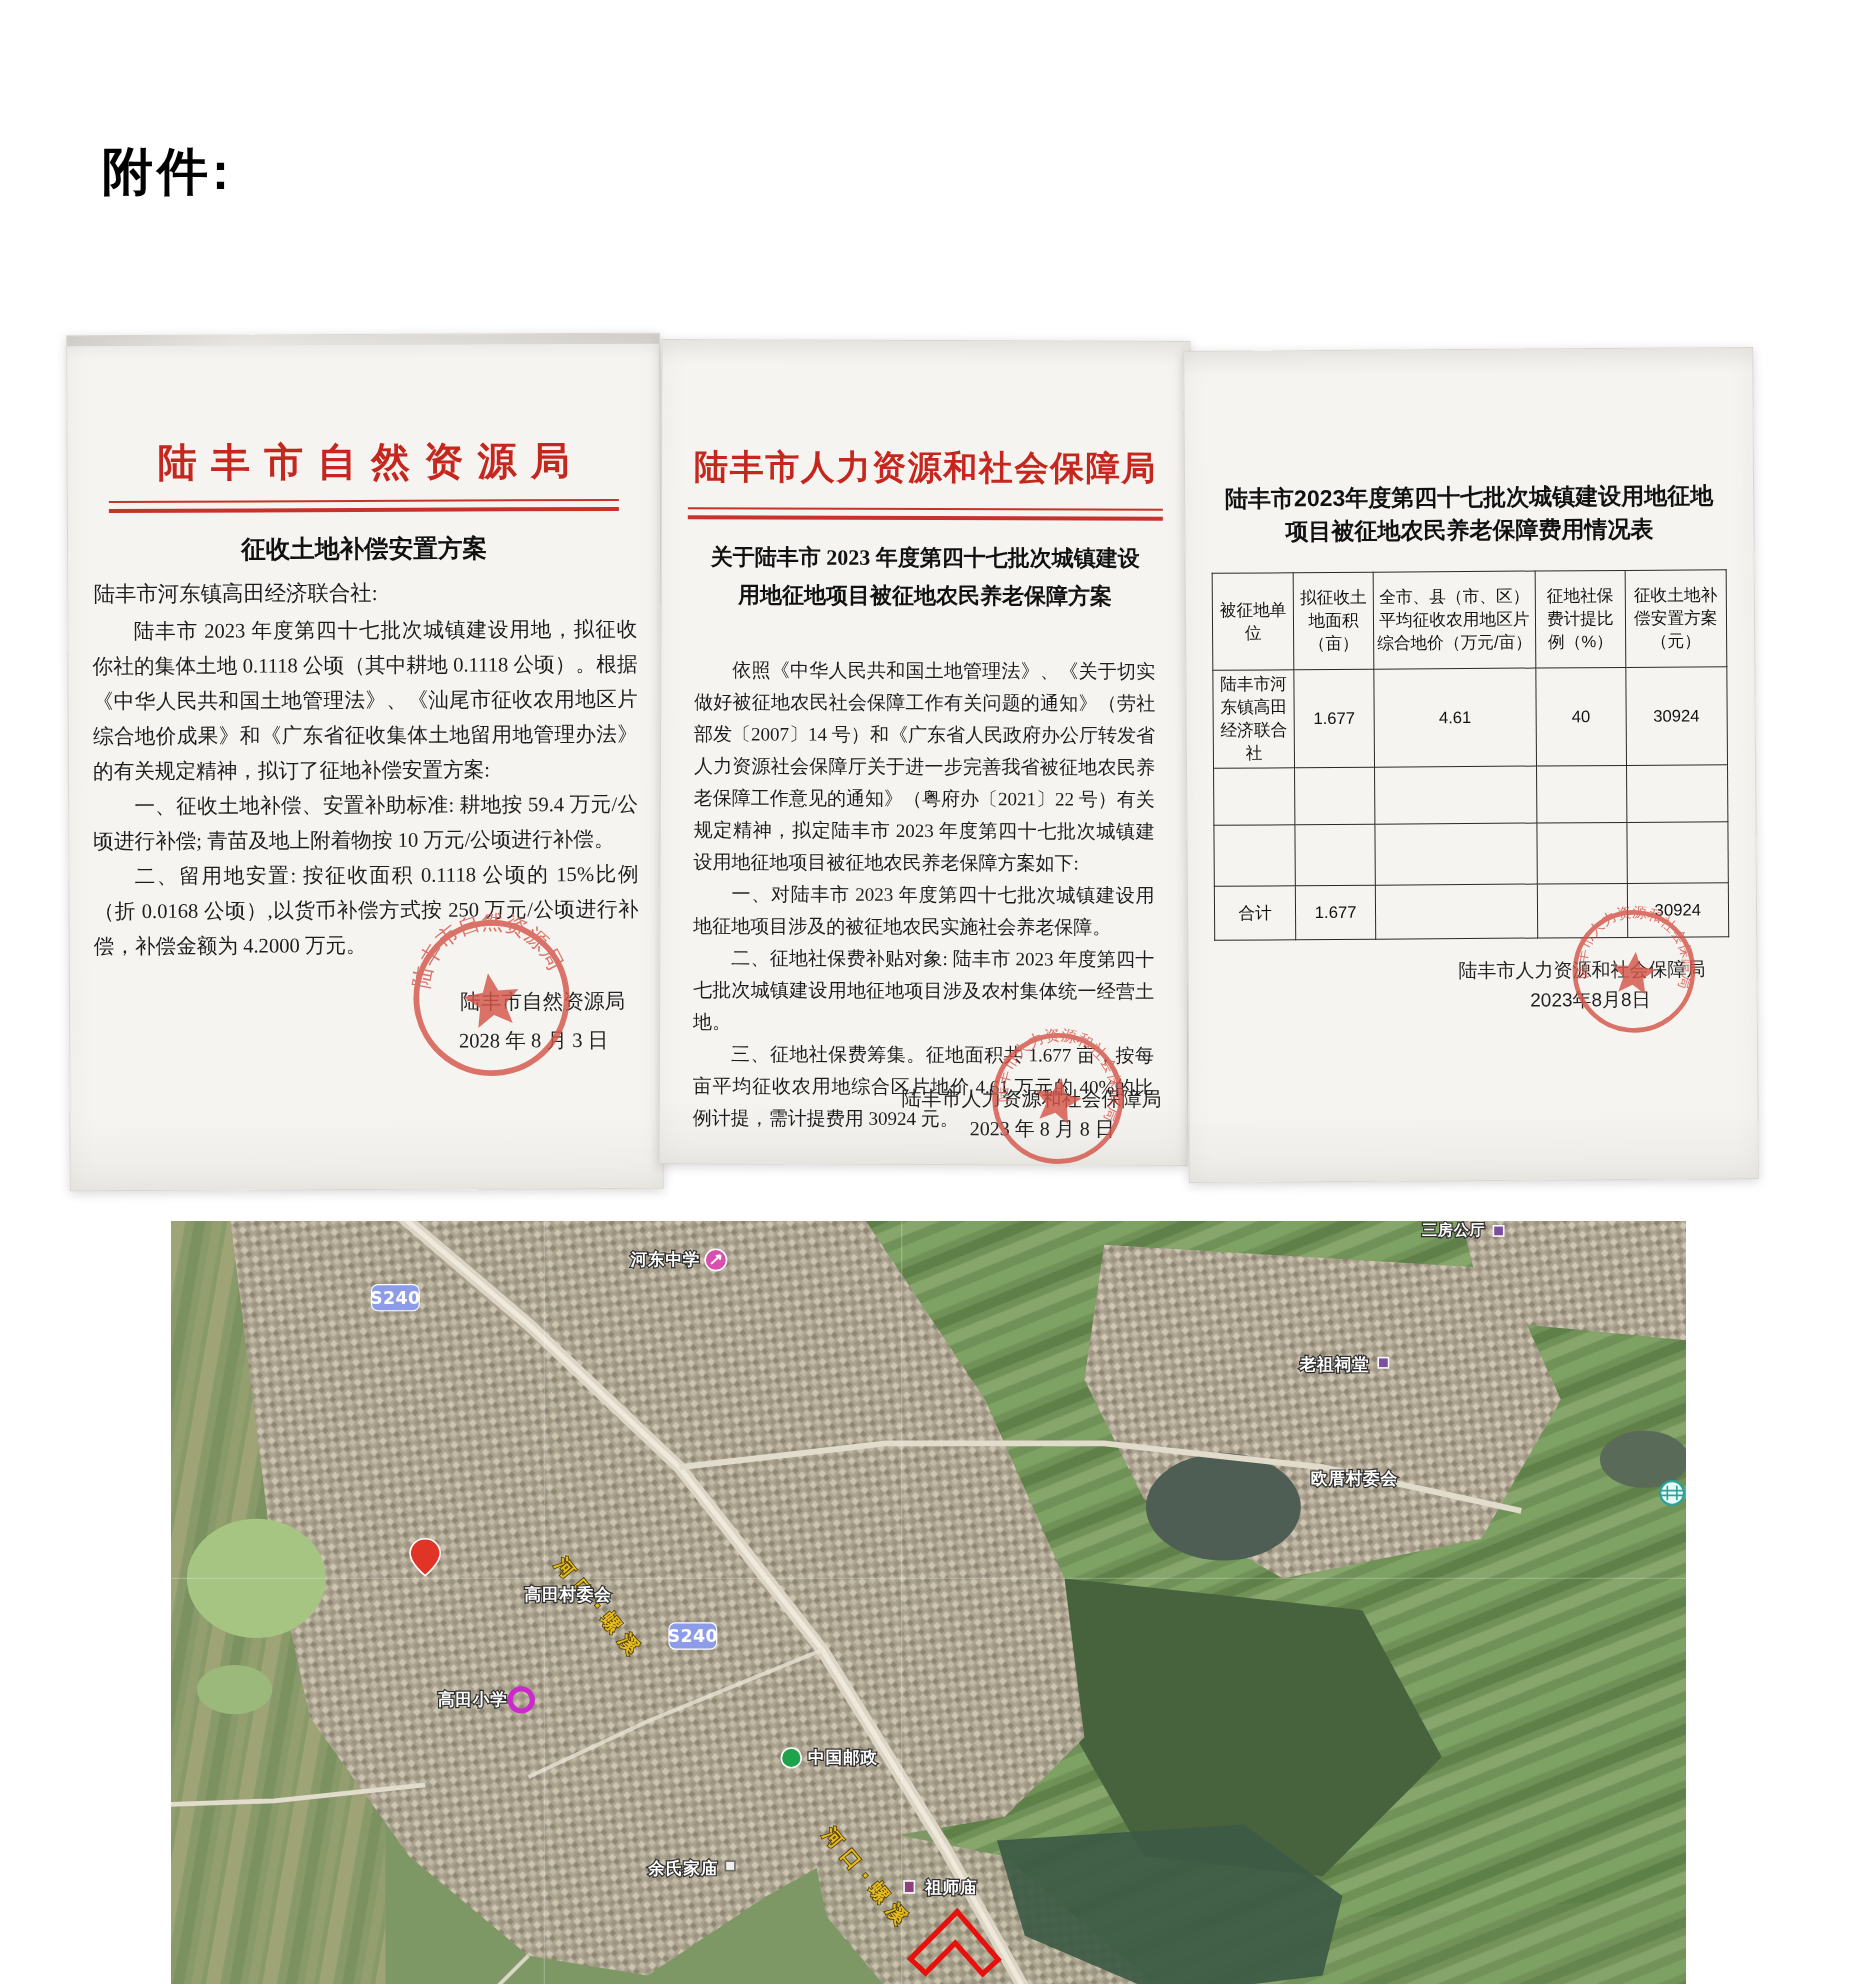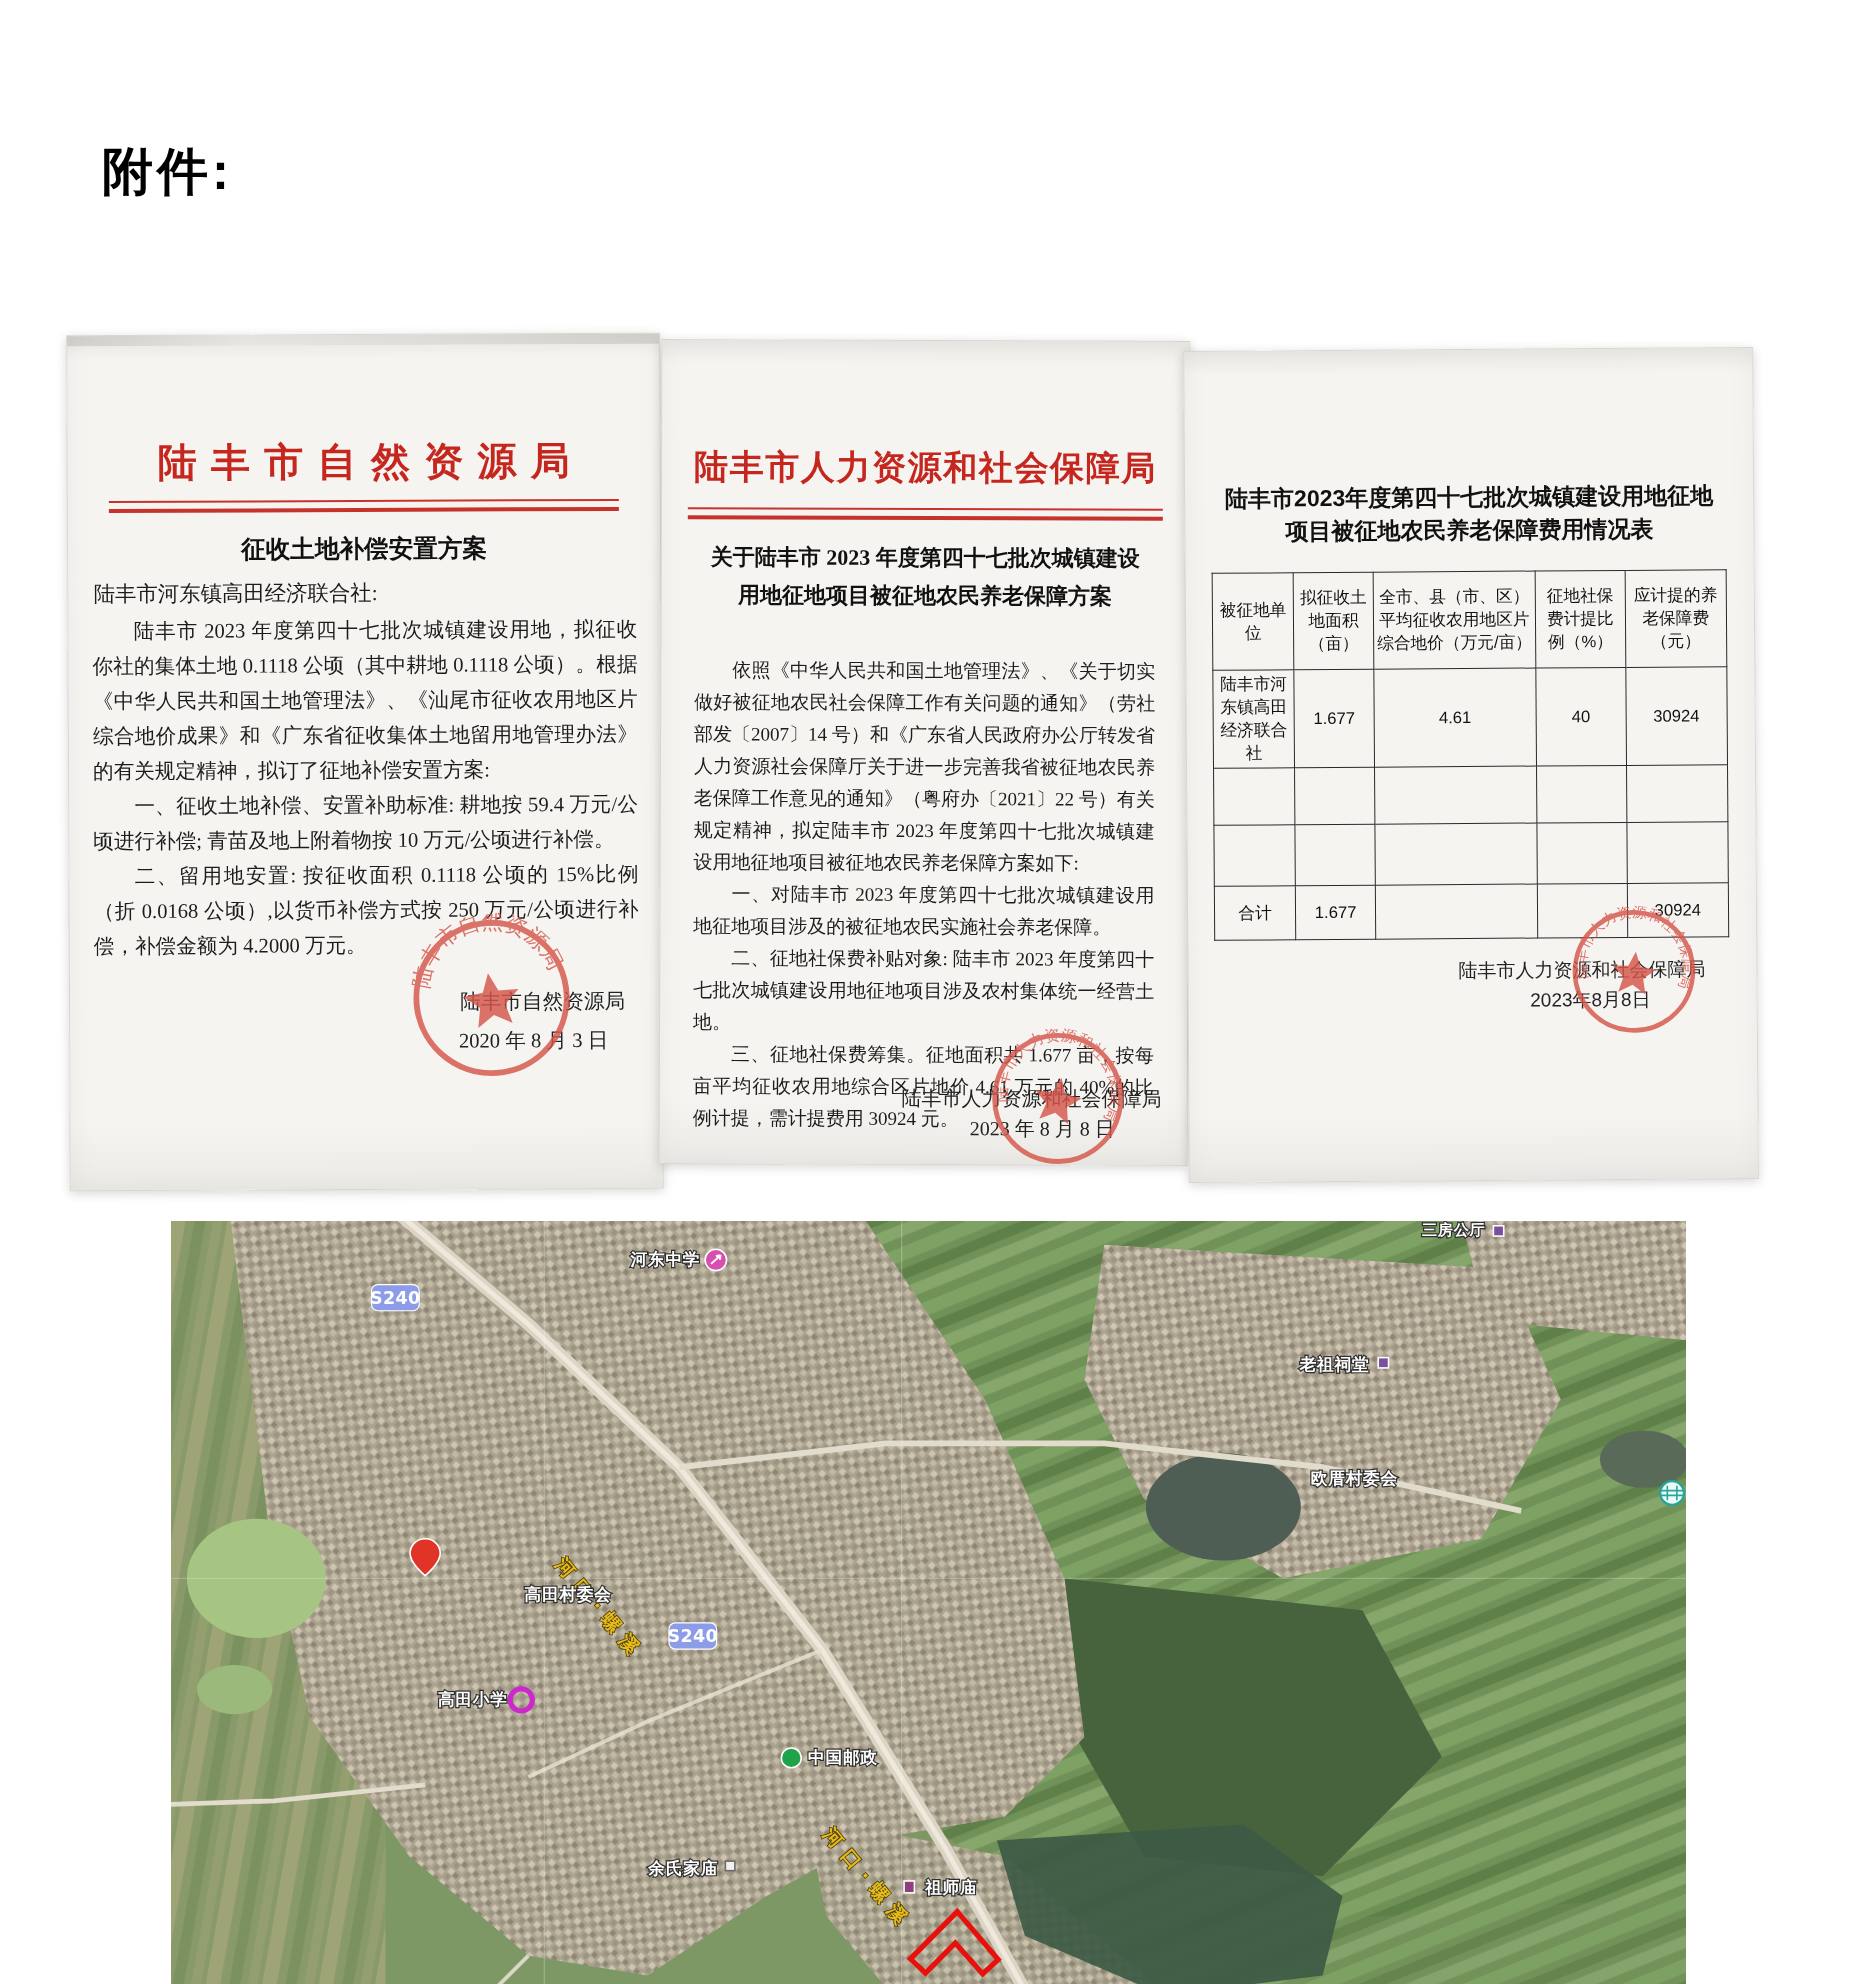--- a/index.html
+++ b/index.html
@@ -84,21 +84,21 @@
   <div class="agency abs">陆丰市自然资源局</div>
   <div id="redline-1" class="redline abs"></div>
   <div id="doc1-title" class="doc-title abs">征收土地补偿安置方案</div>
   <div class="salutation abs">陆丰市河东镇高田经济联合社:</div>
   <div id="doc1-body" class="body-block abs">
     <p>陆丰市 2023 年度第四十七批次城镇建设用地，拟征收你社的集体土地 0.1118 公顷（其中耕地 0.1118 公顷）。根据《中华人民共和国土地管理法》、《汕尾市征收农用地区片综合地价成果》和《广东省征收集体土地留用地管理办法》的有关规定精神，拟订了征地补偿安置方案:</p>
     <p>一、征收土地补偿、安置补助标准: 耕地按 59.4 万元/公顷进行补偿; 青苗及地上附着物按 10 万元/公顷进行补偿。</p>
     <p>二、留用地安置: 按征收面积 0.1118 公顷的 15%比例（折 0.0168 公顷）,以货币补偿方式按 250 万元/公顷进行补偿，补偿金额为 4.2000 万元。</p>
   </div>
   <div id="doc1-signer" class="sign abs">陆丰市自然资源局</div>
-  <div id="doc1-date" class="sign abs">2020 年 8 月 3 日</div>
+  <div id="doc1-date" class="sign abs">2028 年 8 月 3 日</div>
   <svg id="stamp-1" class="stamp abs" viewBox="0 0 200 200">
     <defs>
         <path id="arc1" d="M 28,108 A 74,74 0 1 1 172,108"></path>
       </defs>
     <circle cx="100" cy="100" r="90" fill="none" stroke="#d6564b" stroke-width="7"></circle>
     <path d="M100,70 L109.4,92.2 133.4,94.1 115.2,109.9 120.8,133.3 100,120.6 79.2,133.3 84.8,109.9 66.6,94.1 90.6,92.2 Z" fill="#d6564b"></path>
     <text font-size="26" fill="#d6564b" font-family="DejaVu Sans, sans-serif">
       <textPath href="#arc1" startOffset="50%" text-anchor="middle">陆丰市自然资源局</textPath>
     </text>
   </svg>
@@ -136,21 +136,21 @@
     <div>陆丰市2023年度第四十七批次城镇建设用地征地</div>
     <div>项目被征地农民养老保障费用情况表</div>
   </div>
   <table id="doc3-table" class="abs">
     <tbody>
         <tr class="hrow">
       <td style="width:74px">被征地单位</td>
       <td style="width:72px">拟征收土地面积（亩）</td>
       <td style="width:155px">全市、县（市、区）平均征收农用地区片综合地价（万元/亩）</td>
       <td style="width:82px">征地社保费计提比例（%）</td>
-      <td>应计提的养老保障费（元）</td>
+      <td>征收土地补偿安置方案（元）</td>
     </tr>
     <tr class="r1">
       <td>陆丰市河东镇高田经济联合社</td>
       <td>1.677</td>
       <td>4.61</td>
       <td>40</td>
       <td>30924</td>
     </tr>
     <tr class="r2">
       <td></td>

